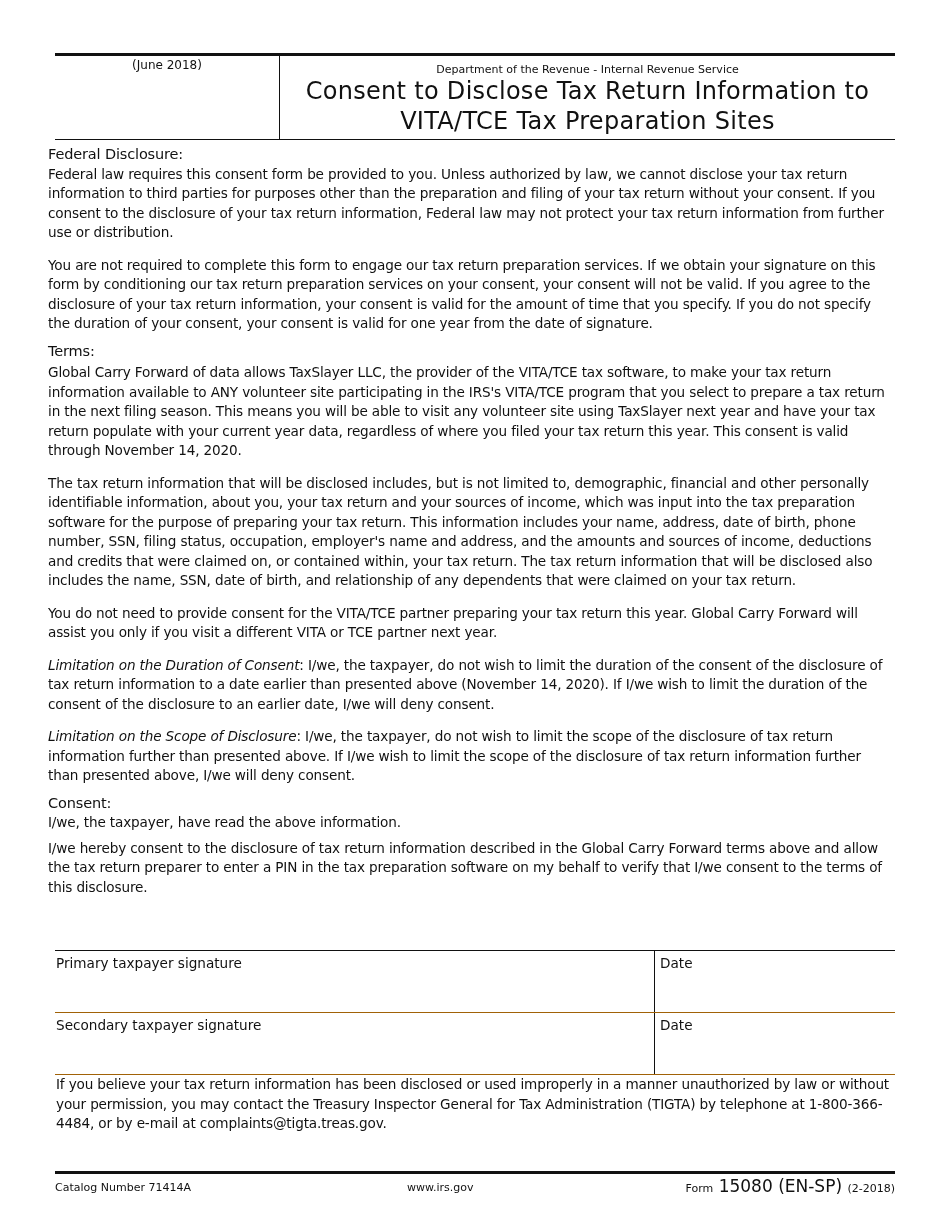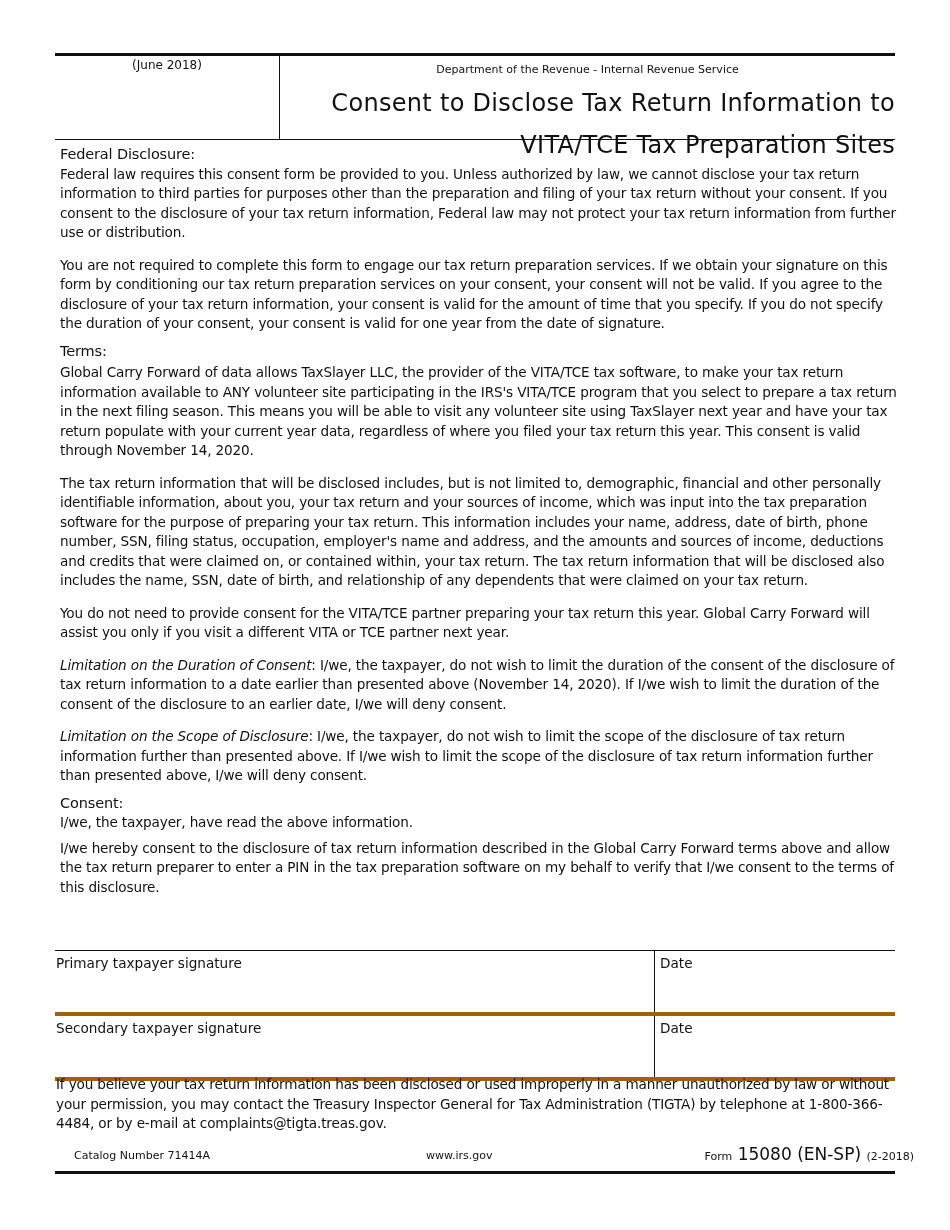--- a/index.html
+++ b/index.html
@@ -5,32 +5,32 @@
   html, body { margin:0; padding:0; background:#ffffff; }
   body { width:950px; height:1230px; position:relative; font-family:"DejaVu Sans", sans-serif; color:#111; }
   .topbar { position:absolute; left:55px; top:53px; width:840px; height:3px; background:#111; }
   .header { position:absolute; left:55px; top:56px; width:840px; height:83px; border-bottom:1px solid #111; }
   .hdr-left { position:absolute; left:0; top:0; width:224px; height:83px; border-right:1px solid #111; text-align:center; }
   .form-line { margin-top:17px; font-size:22px; letter-spacing:0.5px; }
   .form-line .small { font-size:13px; margin-right:4px; }
   .form-date { font-size:12px; margin-top:2px; }
   .hdr-right { position:absolute; left:225px; top:0; width:615px; height:83px; text-align:center; }
   .dept { font-size:11px; margin-top:7px; }
-  .title { font-size:24px; line-height:30px; margin-top:12px; letter-spacing:0.3px;text-align:right; }
-  .body { position:absolute; left:60px; top:145px; width:840px; font-size:13.6px; line-height:19.5px; letter-spacing:-0.15px; }
+  .title { font-size:24px; line-height:30px; margin-top:0px; letter-spacing:0.3px; }
+  .body { position:absolute; left:48px; top:145px; width:840px; font-size:13.6px; line-height:19.5px; letter-spacing:-0.15px; }
   .h { font-size:14.5px; margin:0; }
   p { margin:0 0 13px 0; }
   em { font-style:italic; }
   .sig-table { position:absolute; left:55px; top:950px; width:840px; border-top:1px solid #111; }
-  .sig-row { display:flex; height:61px; border-bottom:4px solid #a16207;gap:20px; }
+  .sig-row { display:flex; height:61px; border-bottom:1px solid #a16207;gap:20px; }
   .sig-cell { flex:1; font-size:13.6px; padding:4px 0 0 1px; }
   .date-cell { width:235px; border-left:1px solid #111; font-size:13.6px; padding:4px 0 0 5px;margin-left:35px; }
   .footer-note { position:absolute; left:56px; top:1075px; width:840px; font-size:13.6px; line-height:19.5px; letter-spacing:-0.15px; }
   .bottombar { position:absolute; left:55px; top:1171px; width:840px; height:3px; background:#111; }
-  .footer { position:absolute; left:55px; top:1144px; width:840px; height:24px; font-size:11px;margin-left:19px; }
+  .footer { position:absolute; left:55px; top:1176px; width:840px; height:24px; font-size:11px; }
   .f-left { position:absolute; left:0; top:5px; }
   .f-mid { position:absolute; left:352px; top:5px; }
   .f-right { position:absolute; right:0; top:0; font-size:17px; }
   .f-right .small { font-size:11px; }
 </style>
 </head>
 <body>
 
 <div class="topbar"></div>
 

